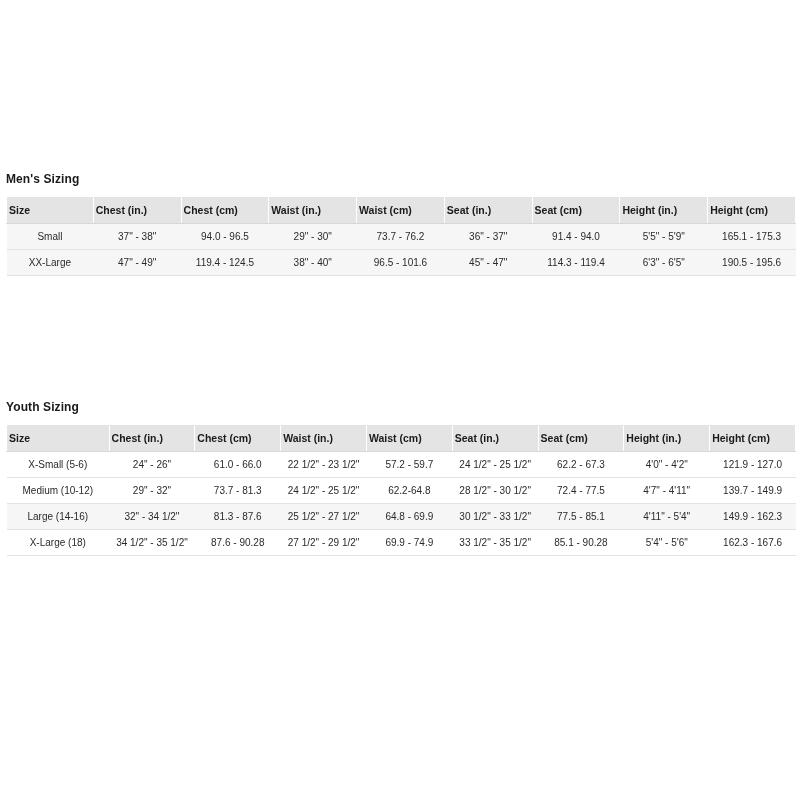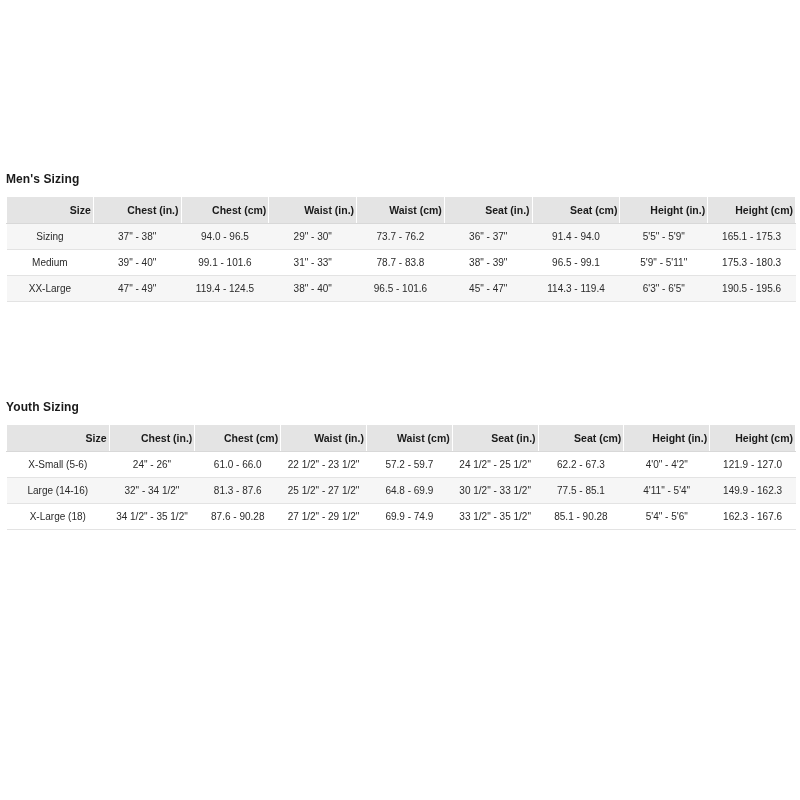--- a/index.html
+++ b/index.html
@@ -43,21 +43,21 @@
     border-collapse: collapse;
     width: 790px;
     margin-left: 6px;
     table-layout: fixed;
   }
   table.size-table th {
     background: #e4e4e4;
     color: #1a1a1a;
     font-size: 10.5px;
     font-weight: bold;
-    text-align: right;
+    text-align: left;
     padding: 7px 2px;
     border: 1px solid #ffffff;
     border-bottom: 1px solid #d8d8d8;
   }
   table.size-table td {
     font-size: 10px;
     color: #2a2a2a;
     text-align: center;
     padding: 7px 2px;
     border-bottom: 1px solid #e3e3e3;
@@ -108,40 +108,29 @@
           <th>Waist (in.)</th>
           <th>Waist (cm)</th>
           <th>Seat (in.)</th>
           <th>Seat (cm)</th>
           <th>Height (in.)</th>
           <th>Height (cm)</th>
         </tr>
       </thead>
       <tbody>
         <tr class="alt">
-          <td>Sizing</td>
+          <td>Small</td>
           <td>37" - 38"</td>
           <td>94.0 - 96.5</td>
           <td>29" - 30"</td>
           <td>73.7 - 76.2</td>
           <td>36" - 37"</td>
           <td>91.4 - 94.0</td>
           <td>5'5" - 5'9"</td>
           <td>165.1 - 175.3</td>
-        </tr>
-        <tr>
-          <td>Medium</td>
-          <td>39" - 40"</td>
-          <td>99.1 - 101.6</td>
-          <td>31" - 33"</td>
-          <td>78.7 - 83.8</td>
-          <td>38" - 39"</td>
-          <td>96.5 - 99.1</td>
-          <td>5'9" - 5'11"</td>
-          <td>175.3 - 180.3</td>
         </tr>
         <tr class="alt">
           <td>XX-Large</td>
           <td>47" - 49"</td>
           <td>119.4 - 124.5</td>
           <td>38" - 40"</td>
           <td>96.5 - 101.6</td>
           <td>45" - 47"</td>
           <td>114.3 - 119.4</td>
           <td>6'3" - 6'5"</td>
@@ -183,20 +172,31 @@
           <td>X-Small (5-6)</td>
           <td>24" - 26"</td>
           <td>61.0 - 66.0</td>
           <td>22 1/2" - 23 1/2"</td>
           <td>57.2 - 59.7</td>
           <td>24 1/2" - 25 1/2"</td>
           <td>62.2 - 67.3</td>
           <td>4'0" - 4'2"</td>
           <td>121.9 - 127.0</td>
         </tr>
+        <tr>
+          <td>Medium (10-12)</td>
+          <td>29" - 32"</td>
+          <td>73.7 - 81.3</td>
+          <td>24 1/2" - 25 1/2"</td>
+          <td>62.2-64.8</td>
+          <td>28 1/2" - 30 1/2"</td>
+          <td>72.4 - 77.5</td>
+          <td>4'7" - 4'11"</td>
+          <td>139.7 - 149.9</td>
+        </tr>
         <tr class="alt">
           <td>Large (14-16)</td>
           <td>32" - 34 1/2"</td>
           <td>81.3 - 87.6</td>
           <td>25 1/2" - 27 1/2"</td>
           <td>64.8 - 69.9</td>
           <td>30 1/2" - 33 1/2"</td>
           <td>77.5 - 85.1</td>
           <td>4'11" - 5'4"</td>
           <td>149.9 - 162.3</td>

